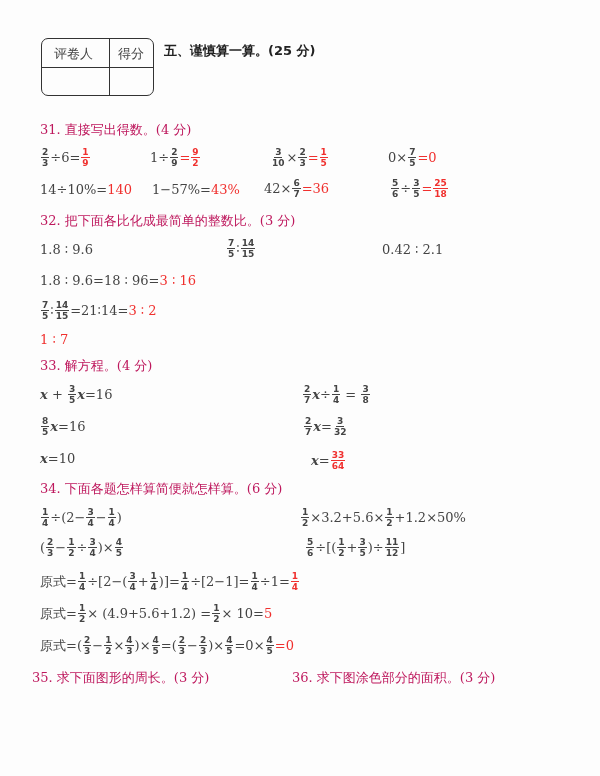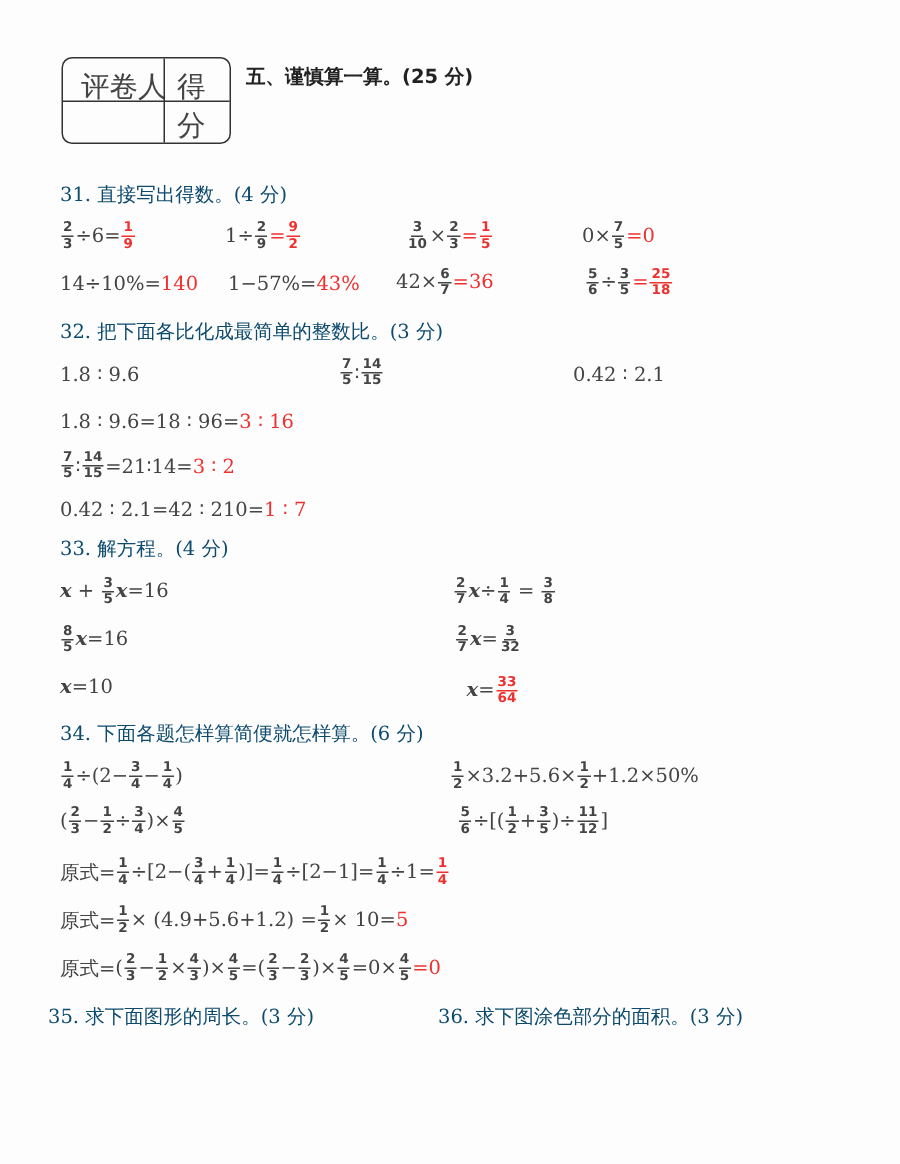--- a/index.html
+++ b/index.html
@@ -10,23 +10,23 @@
     .frac { display: inline-flex; flex-direction: column; align-items: center; vertical-align: middle;
             font-family: "DejaVu Sans", "Liberation Sans", sans-serif; font-weight: bold; font-size: 9px; line-height: 10px; margin: 0 1px; }
     .frac .n { border-bottom: 1px solid currentColor; padding: 0 1px; }
     .frac .d { padding: 0 1px; }
     .frac.red { color: #f0302e; }
     .x { font-style: italic; font-weight: bold; font-family: "DejaVu Serif", serif; }
     .score-box { position: absolute; left: 41px; top: 38px; width: 113px; height: 58px;
                  border: 1.5px solid #333; border-radius: 7px; box-sizing: border-box; }
     .score-box .vline { position: absolute; left: 67px; top: 0; bottom: 0; border-left: 1.2px solid #333; }
     .score-box .hline { position: absolute; left: 0; right: 0; top: 28px; border-top: 1.2px solid #333; }
-    .score-box .lbl { position: absolute; top: 6px; font-family: "DejaVu Sans", sans-serif; font-size: 19px; color: #444; }
+    .score-box .lbl { position: absolute; top: 6px; font-family: "DejaVu Sans", sans-serif; font-size: 13px; color: #444; }
     .section-title { font-family: "DejaVu Sans", sans-serif; font-weight: bold; font-size: 13px; color: #222; }
-    .q-title { font-size: 13px; color: #0c4a6e; }
+    .q-title { font-size: 13px; color: #be185d; }
     .expr { font-size: 13px; color: #444; display: inline-flex; align-items: center; }
   </style>
 </head>
 <body>
 
 <div class="score-box">
   <span class="lbl" style="left:12px">评卷人</span>
   <span class="lbl" style="left:76px">得分</span>
   <div class="vline"></div>
   <div class="hline"></div>
@@ -117,21 +117,20 @@
 <div class="abs expr" style="left:40px; top:300px">
   <span class="frac">
       <span class="n">7</span>
       <span class="d">5</span>
     </span>∶<span class="frac">
       <span class="n">14</span>
       <span class="d">15</span>
     </span>=21∶14=<span class="red">3 ∶ 2</span>
 </div>
 <div class="abs expr" style="left:40px; top:332px">
-  <span>0.42 ∶ 2.1=42 ∶ 210=</span>
     <span class="red">1 ∶ 7</span>
 </div>
 
 <div class="abs q-title" style="left:40px; top:357px">33. 解方程。(4 分)</div>
 <div class="abs expr" style="left:40px; top:384px">
   <span class="x">x</span>&nbsp;+&nbsp;<span class="frac">
       <span class="n">3</span>
       <span class="d">5</span>
     </span><span class="x">x</span>=16
 </div>

